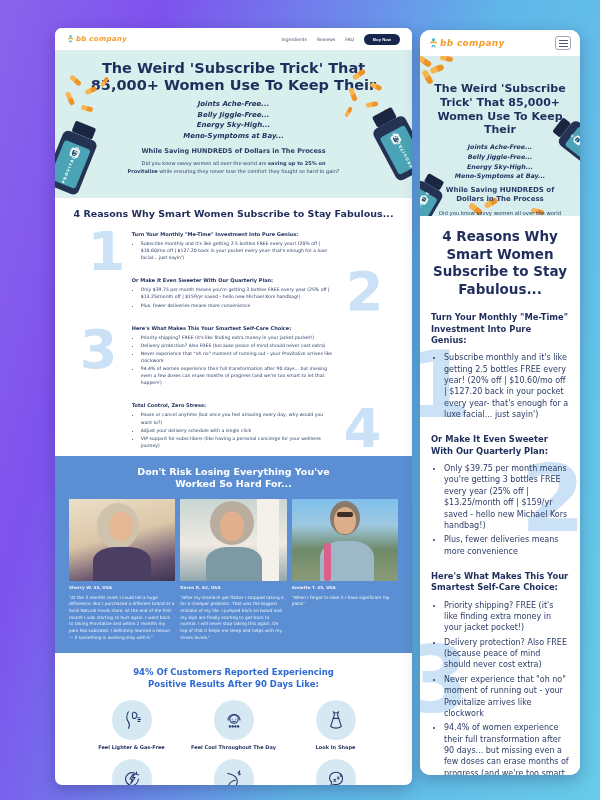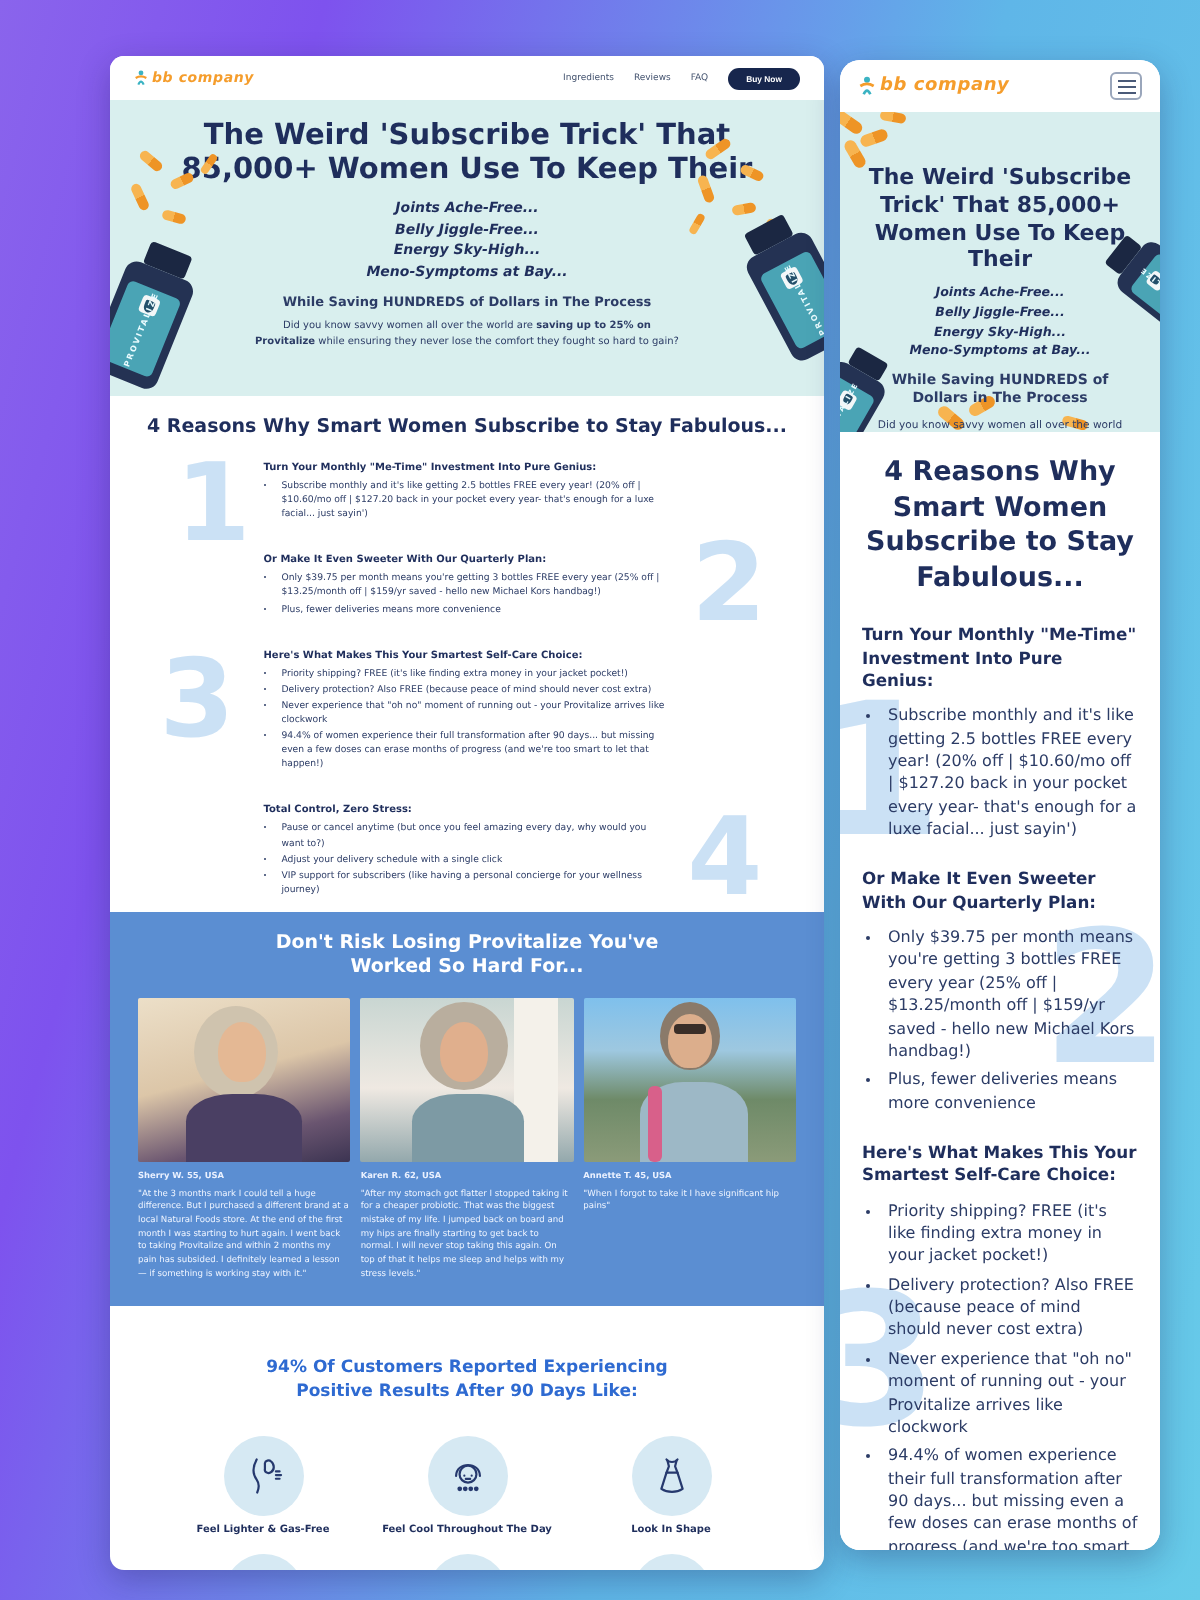--- a/index.html
+++ b/index.html
@@ -46,21 +46,21 @@
   .d-photos { display:flex; gap:5px; margin-top:8px; }
   .photo { flex:1; height:82px; position:relative; overflow:hidden; border-radius:1px; }
   .p-face { position:absolute; border-radius:50% 50% 45% 45%; }
   .p-hair { position:absolute; border-radius:50%; }
   .p-body { position:absolute; border-radius:40% 40% 0 0; }
   .d-names { display:flex; gap:5px; margin-top:4px; }
   .d-names div { flex:1; font-size:4.2px; font-weight:bold; color:#eaf1ff; }
   .d-quotes { display:flex; gap:5px; margin-top:5px; }
   .d-quotes p { flex:1; font-size:4.3px; line-height:1.55; color:#eef4ff; }
   .d-results { padding:10px 14px 4px; text-align:center; }
-  .d-results h2 { color:#2e6ad1; font-size:8.5px; font-weight:bold; line-height:1.35; width:68%; margin:16px auto; }
+  .d-results h2 { color:#2e6ad1; font-size:8.5px; font-weight:bold; line-height:1.35; width:68%; margin:4px auto; }
   .d-grid { display:grid; grid-template-columns:repeat(3,86px); justify-content:center; column-gap:16px; row-gap:8px; margin-top:10px; }
   .d-benefit { text-align:center; }
   .icon-circle { width:40px; height:40px; border-radius:50%; background:#d6e9f3; margin:0 auto; display:flex; align-items:center; justify-content:center; }
   .d-benefit .cap-label { font-size:5px; font-weight:bold; line-height:1.35; margin-top:4px; color:#1f2e5c; }
 
   
   .m-header { height:26px; display:flex; align-items:center; justify-content:space-between; padding:0 9px; background:#fff; position:relative; z-index:5; }
   .m-logo { font-size:9px; display:flex; align-items:center; gap:2px; }
   .m-burger { width:16px; height:14px; border:1px solid #9aa6bb; border-radius:3px; display:flex; flex-direction:column; justify-content:center; gap:2px; align-items:center; background:#fff; }
   .m-burger i { display:block; width:9px; height:1px; background:#4a5a78; }
@@ -187,21 +187,21 @@
       <h3>Total Control, Zero Stress:</h3>
       <ul>
         <li>Pause or cancel anytime (but once you feel amazing every day, why would you want to?)</li>
         <li>Adjust your delivery schedule with a single click</li>
         <li>VIP support for subscribers (like having a personal concierge for your wellness journey)</li>
       </ul>
     </div>
   </div>
 
   <div class="d-risk">
-    <h2 style="width:70%;margin:0 auto;">Don't Risk Losing Provitalize You've Worked So Hard For...</h2>
+    <h2 style="width:70%;margin:0 auto;">Don't Risk Losing Everything You've Worked So Hard For...</h2>
     <div class="d-photos">
       <div class="photo" style="background:linear-gradient(165deg,#ecdfc8 0%,#dcc6a8 45%,#6a5570 78%,#3c3452 100%);">
         <span class="p-hair" style="width:42px;height:46px;left:28px;top:4px;background:#cfc3ae;"></span>
         <span class="p-face" style="width:24px;height:30px;left:40px;top:12px;background:#e4b894;"></span>
         <span class="p-body" style="width:58px;height:34px;left:24px;top:48px;background:#4a3f63;"></span>
       </div>
       <div class="photo" style="background:linear-gradient(180deg,#c9d6d2 0%,#efe9e2 55%,#93a8ac 100%);">
         <span style="position:absolute;right:8px;top:0;width:22px;height:82px;background:#f4f1ea;"></span>
         <span class="p-hair" style="width:44px;height:44px;left:30px;top:2px;background:#b9ae9e;"></span>
         <span class="p-face" style="width:24px;height:30px;left:40px;top:12px;background:#e0af8d;"></span>

